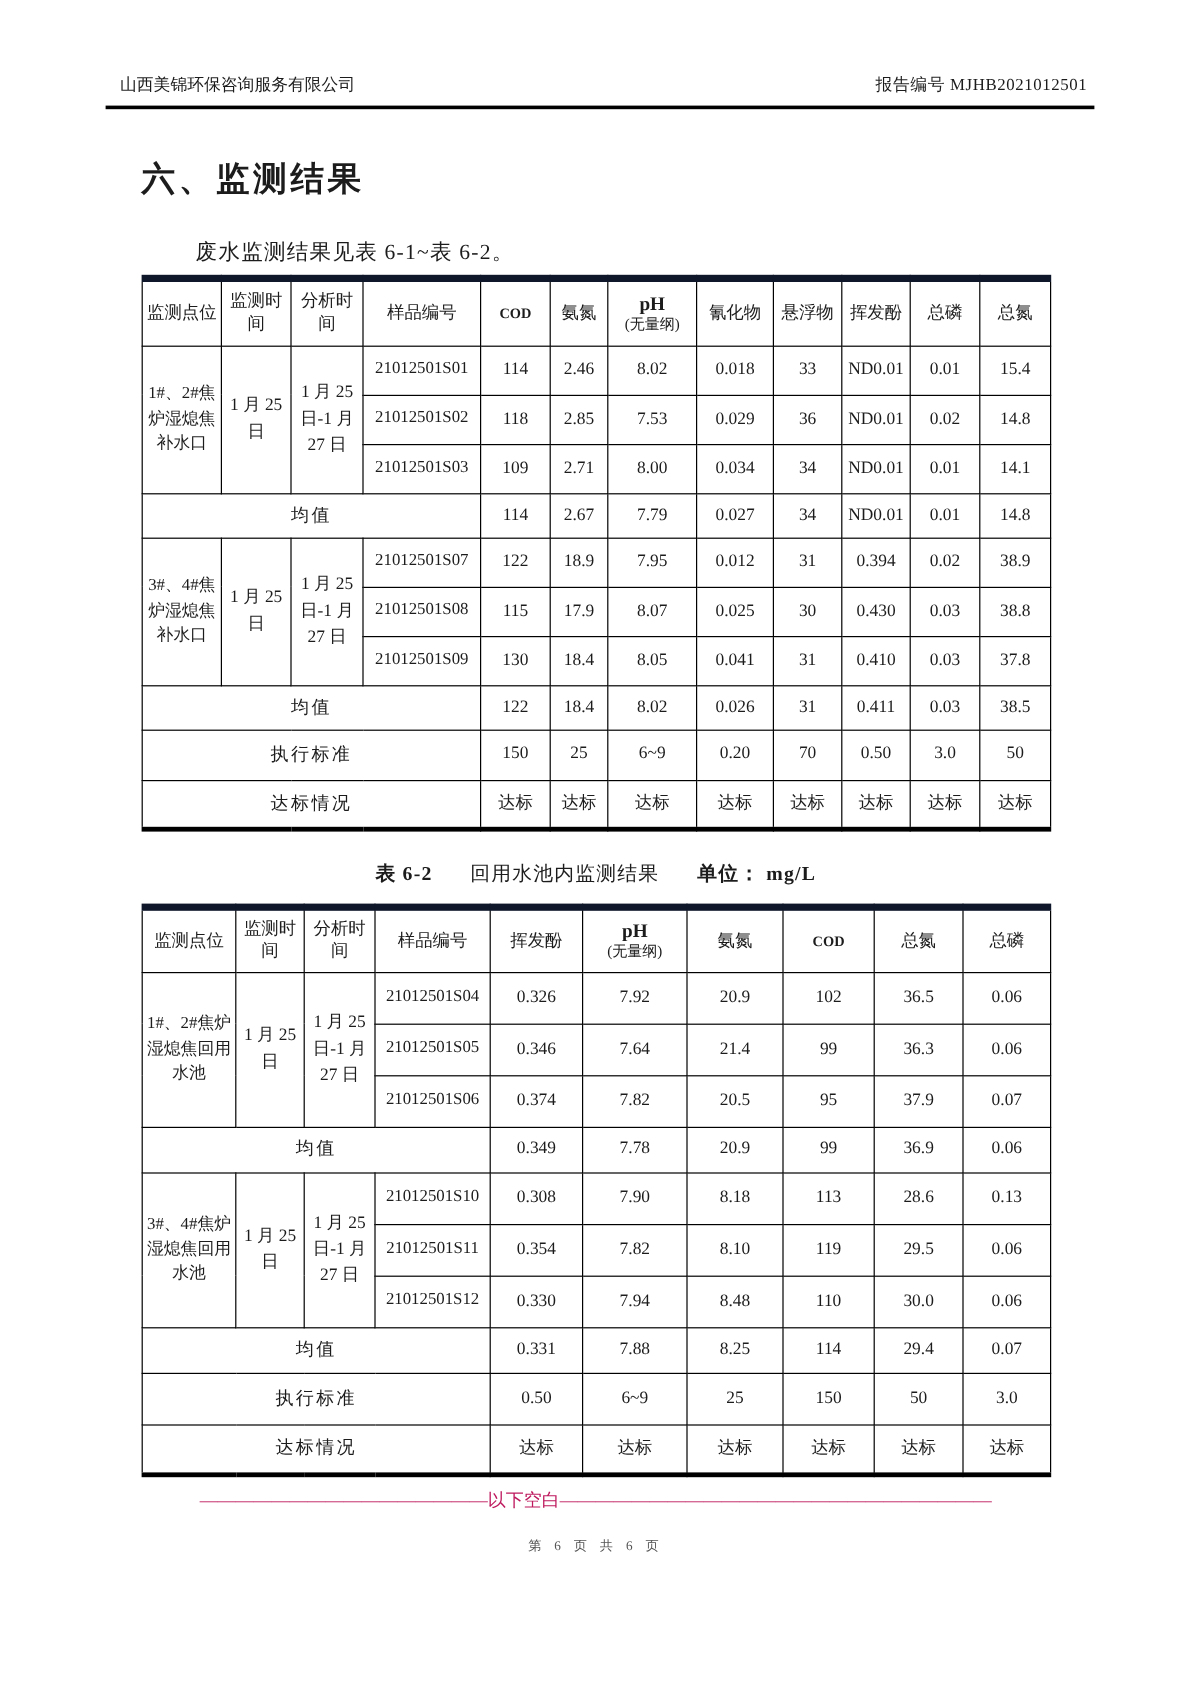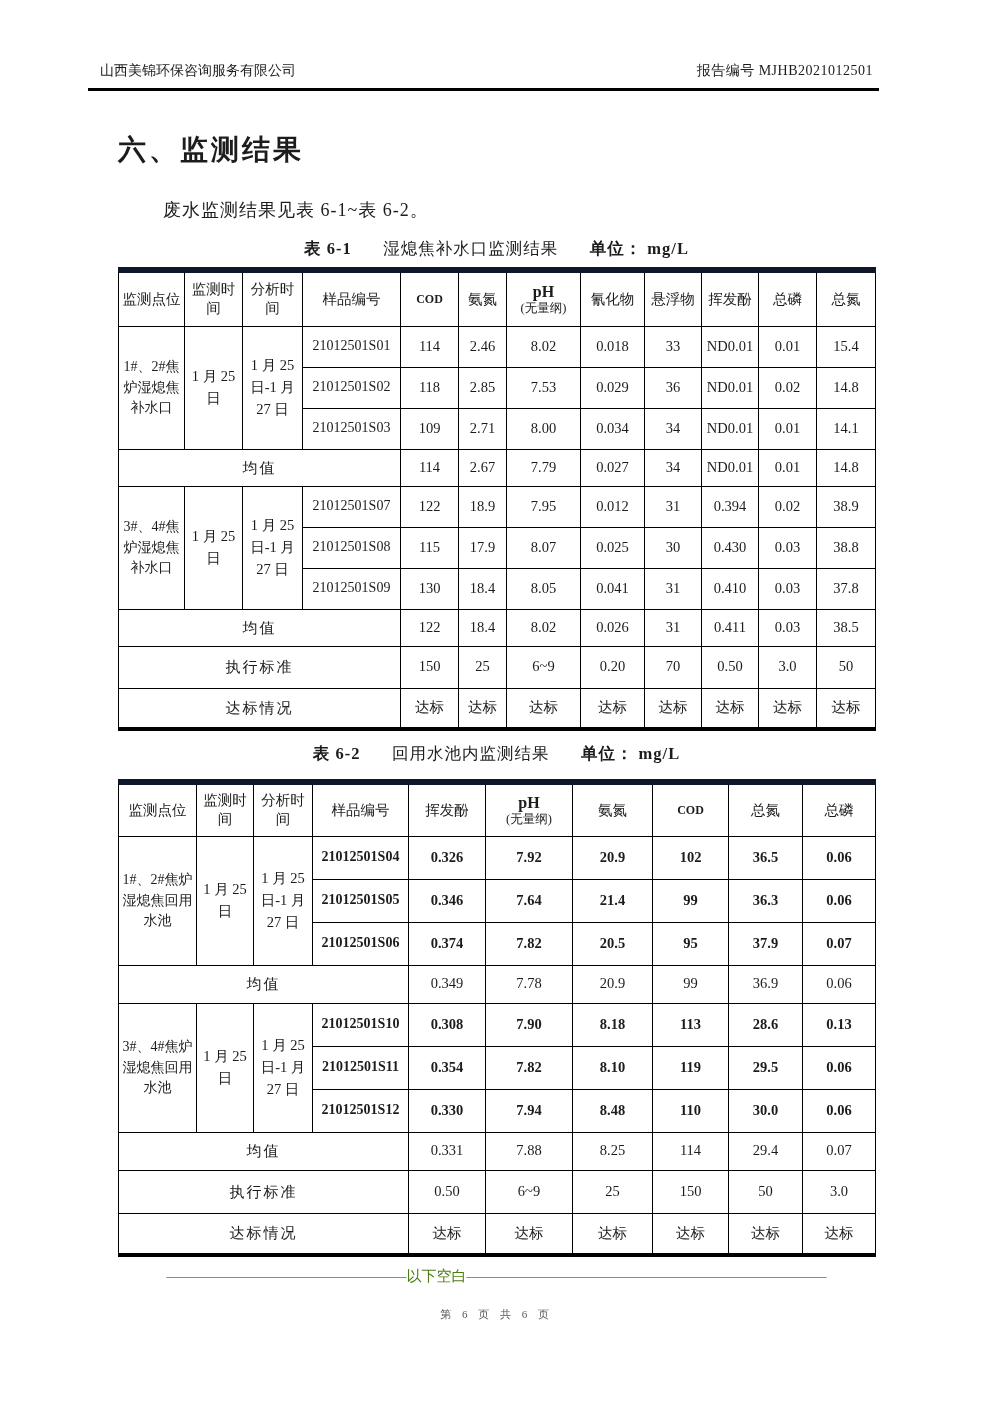--- a/index.html
+++ b/index.html
@@ -3,21 +3,21 @@
 <meta charset="utf-8">
 <style>
   * { box-sizing: border-box; margin: 0; padding: 0; }
   html, body {
     width: 992px; height: 1403px;
     background: #ffffff;
     color: #1c1c1c;
     font-family: "Liberation Serif", "DejaVu Serif", serif;
     overflow: hidden;
   }
-  .page { padding: 62px 113px 0 88px; }
+  .page { padding: 62px 80px 0 88px; }
 
   
   .header-bar {
     display: flex; justify-content: space-between; align-items: flex-end;
     font-size: 14px; padding: 0 6px 8px 12px;
     border-bottom: 3px solid #000;
   }
   .header-right { letter-spacing: 0.5px; }
 
   
@@ -35,21 +35,21 @@
 
   .caption {
     width: 757px; margin: 16px 0 0 30px;
     text-align: center; font-size: 16.5px; letter-spacing: 1px;
     white-space: nowrap;
   }
   .caption .cap-label { font-weight: bold; }
   .caption .cap-title { margin: 0 1.6em; }
   .caption .cap-unit-label { font-weight: bold; }
   .caption .cap-unit { font-weight: bold; }
-  .caption2 { margin-top: 12px; }
+  .caption2 { margin-top: 24px; }
 
   table {
     border-collapse: collapse; table-layout: fixed;
     margin: 7px 0 0 30px; width: 757px;
     border-top: 6px solid #0f172a; border-bottom: 4px solid #000;
   }
   td, th {
     border: 1px solid #000;
     text-align: center; vertical-align: middle;
     font-weight: normal;
@@ -59,36 +59,36 @@
     overflow: hidden;
   }
   .t1 th { height: 56px; }
   .t1 td.data-row { height: 41px; }
   .t1 tr.mean-row td { height: 37px; }
   .t1 tr.std-row td { height: 42px; }
   .t1 tr.comp-row td { height: 41px; }
 
   .t2 { margin-top: 14px; }
   .t2 th { height: 54px; }
-  .t2 td.data-row { height: 43px; font-weight: bold; }
+  .t2 td.data-row { height: 43px; }
   .t2 tr.mean-row td { height: 38px; }
   .t2 tr.std-row td { height: 43px; }
   .t2 tr.comp-row td { height: 42px; }
 
   th.bold-head { font-weight: bold; font-size: 12px; }
   .ph-head .ph-main { font-weight: bold; font-size: 16px; display: block; line-height: 1.1; }
   .ph-head .ph-sub  { font-size: 12.5px; display: block; line-height: 1.15; }
   td.site-cell { font-size: 14px; line-height: 1.45; padding: 2px 3px; }
   td.time-cell { font-size: 14.5px; line-height: 1.5; padding: 2px 4px; }
   td.sample-cell { font-size: 14px; letter-spacing: 0; padding: 1px 0; }
   td.label-cell { letter-spacing: 2px; font-size: 15px; }
 
   .blank-line {
     width: 757px; margin: 10px 0 0 30px;
-    text-align: center; font-size: 15px; color: #4d7c0f;
+    text-align: center; font-size: 15px; color: #be185d;
     white-space: nowrap; overflow: hidden;
     letter-spacing: 0;
   }
   .page-footer {
     width: 757px; margin: 21px 0 0 30px;
     text-align: center; font-size: 11px; color: #555;
     letter-spacing: 4px;
   }
 </style>
 </head>
@@ -98,26 +98,20 @@
 
   <div class="header-bar">
     <span>山西美锦环保咨询服务有限公司</span>
     <span class="header-right">报告编号 MJHB2021012501</span>
   </div>
 
   <div class="section-title">六、监测结果</div>
 
   <div class="intro">废水监测结果见表 6-1~表 6-2。</div>
 
-  <div class="caption">
-    <span class="cap-label">表 6-1</span>
-    <span class="cap-title">湿熄焦补水口监测结果</span>
-    <span class="cap-unit-label">单位：</span>
-    <span class="cap-unit">mg/L</span>
-  </div>
 
   <table class="t1">
     <colgroup>
       <col style="width:66px">
         <col style="width:58px">
         <col style="width:60px">
         <col style="width:98px">
       <col style="width:58px">
         <col style="width:48px">
         <col style="width:74px">

